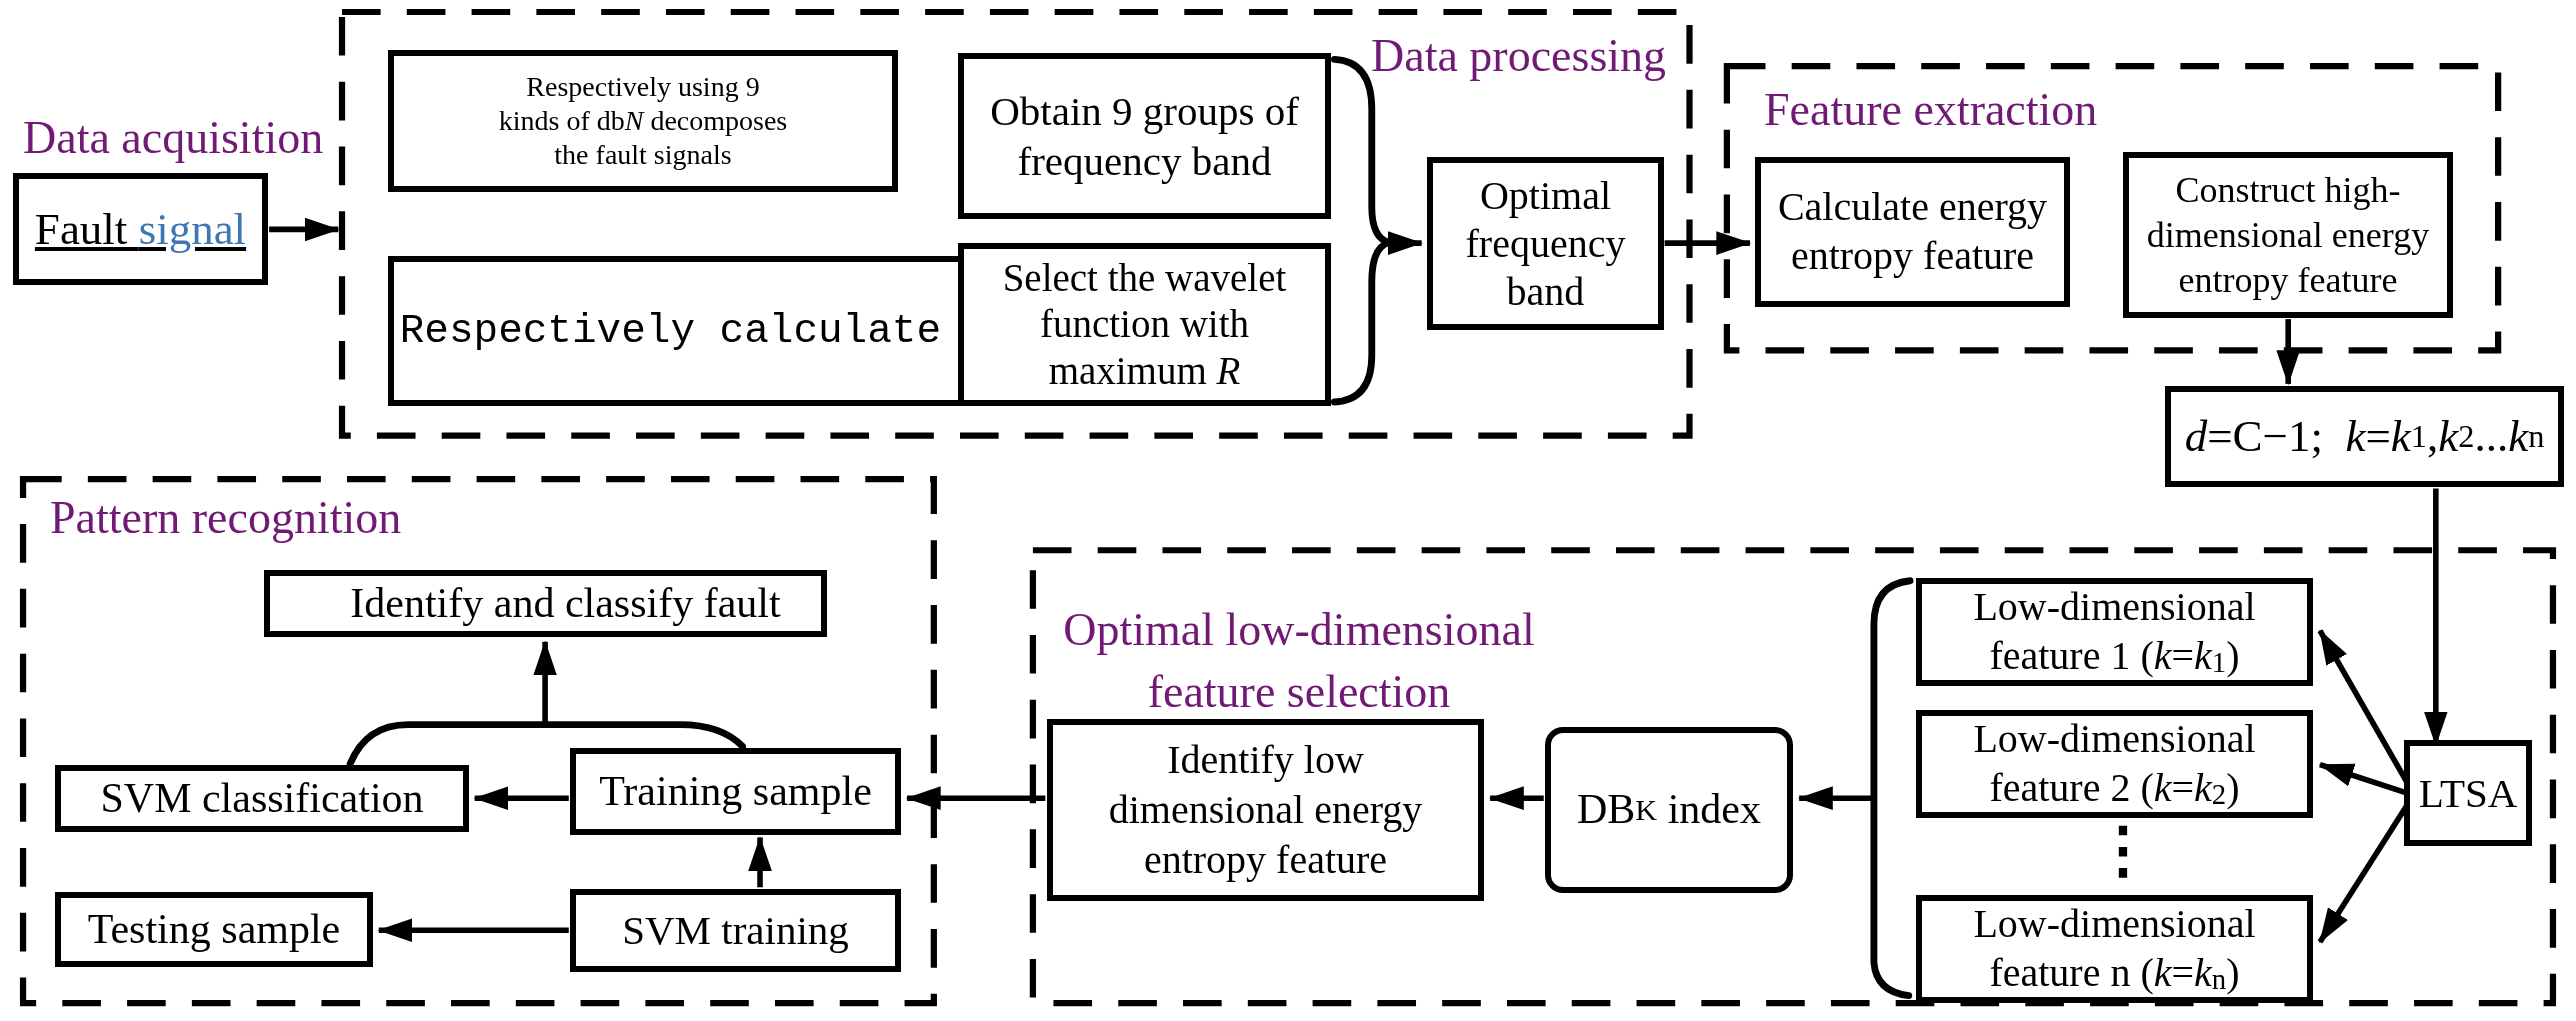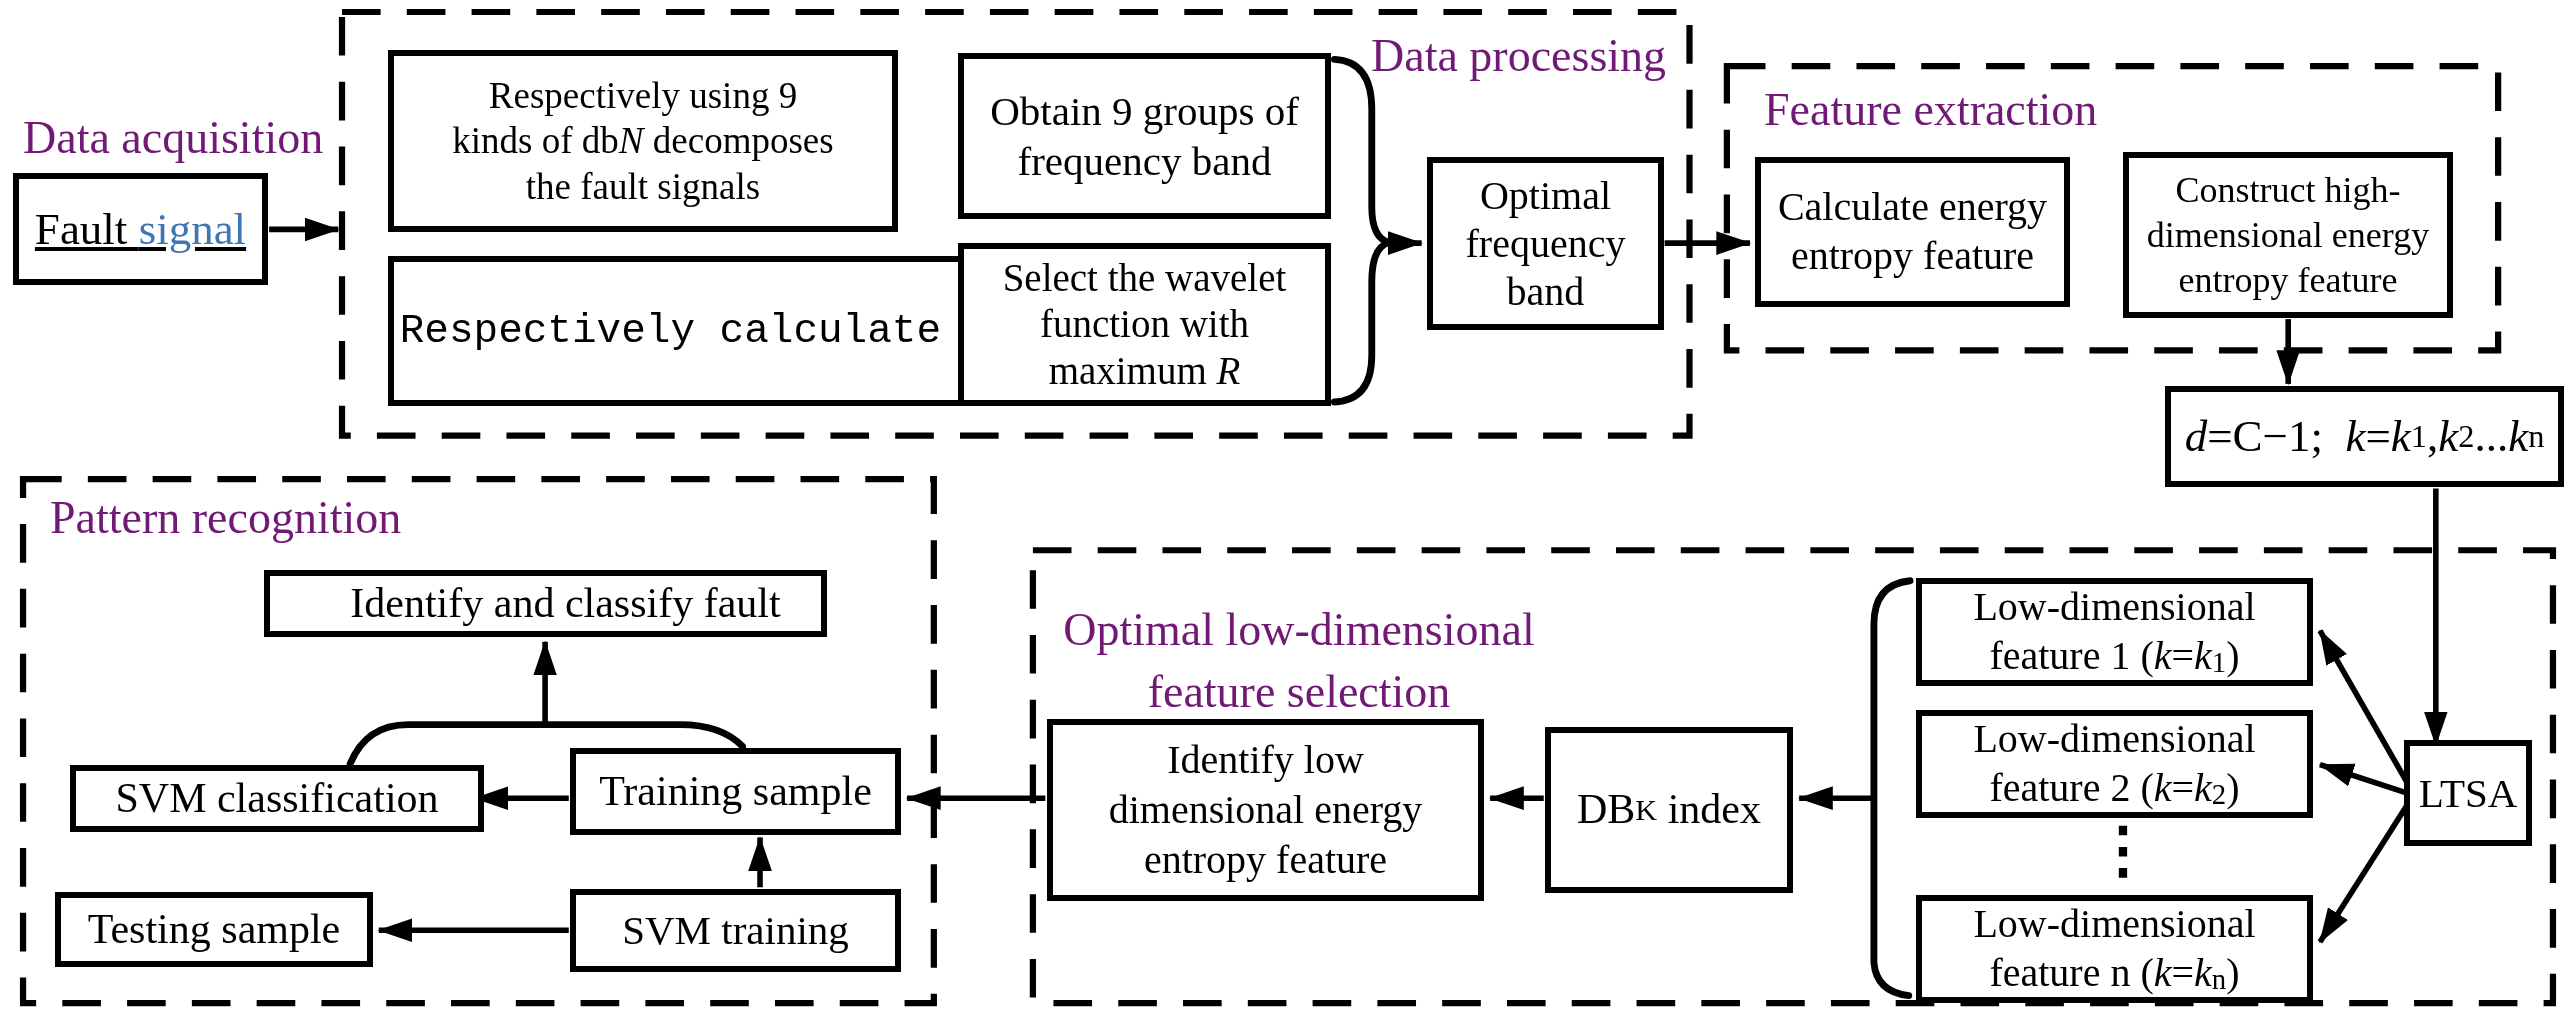--- a/index.html
+++ b/index.html
@@ -9,35 +9,35 @@
   .box{position:absolute;background:#fff;border:6.9px solid #000;box-sizing:border-box;
        display:flex;flex-direction:column;justify-content:center;align-items:center;
        text-align:center;z-index:2;line-height:1.22;}
   .lbl{position:absolute;color:#701a75;font-size:46px;white-space:nowrap;z-index:2;line-height:1.1;}
   .ital{font-style:italic;}
   .sb{font-size:0.72em;vertical-align:-0.12em;}
   .blue{color:#3f76b4;}
   .dots{position:absolute;z-index:2;font-size:62px;line-height:0.85;font-weight:bold;letter-spacing:0;}
   
   #b-fault{left:13px;top:173px;width:255px;height:112px;font-size:45px;flex-direction:row;text-decoration:underline;}
-  #b-respusing{left:388px;top:50px;width:510px;height:182px;font-size:37px;text-align:center;}
+  #b-respusing{left:388px;top:50px;width:510px;height:142px;font-size:28px;text-align:center;}
   #b-respcalc{left:388px;top:256px;width:614px;height:150px;font-size:41px;font-family:Liberation Mono, monospace;}
   #b-obtain{left:958px;top:53px;width:373px;height:166px;font-size:41px;}
   #b-selectwav{left:958px;top:243px;width:373px;height:163px;font-size:39px;line-height:1.18;}
   #b-optfreq{left:1427px;top:157px;width:237px;height:173px;font-size:40px;line-height:1.2;}
   #b-calcenergy{left:1755px;top:157px;width:315px;height:150px;font-size:40px;}
   #b-construct{left:2123px;top:152px;width:330px;height:166px;font-size:36px;line-height:1.25;}
   #b-dbox{left:2165px;top:386px;width:399px;height:101px;font-size:45px;flex-direction:row;}
   #b-identify{left:264px;top:570px;width:563px;height:67px;font-size:42px;padding-left:40px;}
-  #b-svmclass{left:70px;top:765px;width:414px;height:67px;font-size:42px;}
+  #b-svmclass{left:55px;top:765px;width:414px;height:67px;font-size:42px;}
   #b-trainsample{left:570px;top:748px;width:331px;height:87px;font-size:42px;}
   #b-testsample{left:55px;top:892px;width:318px;height:75px;font-size:42px;}
   #b-svmtrain{left:570px;top:889px;width:331px;height:83px;font-size:41px;}
   #b-optlowdim{left:1047px;top:719px;width:437px;height:182px;font-size:40px;line-height:1.25;}
-  #b-dbk{left:1545px;top:727px;width:248px;height:166px;font-size:42px;flex-direction:row;}
+  #b-dbk{left:1545px;top:727px;width:248px;height:166px;font-size:42px;flex-direction:row;border-radius:18px;}
   #b-f1{left:1916px;top:578px;width:397px;height:108px;font-size:40px;}
   #b-f2{left:1916px;top:710px;width:397px;height:108px;font-size:40px;}
   #b-fn{left:1916px;top:895px;width:397px;height:108px;font-size:40px;}
   #b-ltsa{left:2404px;top:740px;width:128px;height:106px;font-size:41px;}
   
   #l-dataacq{left:23px;top:113px;}
   #l-dataproc{left:1371px;top:31px;}
   #l-featextr{left:1764px;top:85px;}
   #l-patrec{left:50px;top:493px;}
   #l-optsel{left:1053px;top:599px;width:492px;text-align:center;white-space:normal;line-height:1.35;}

